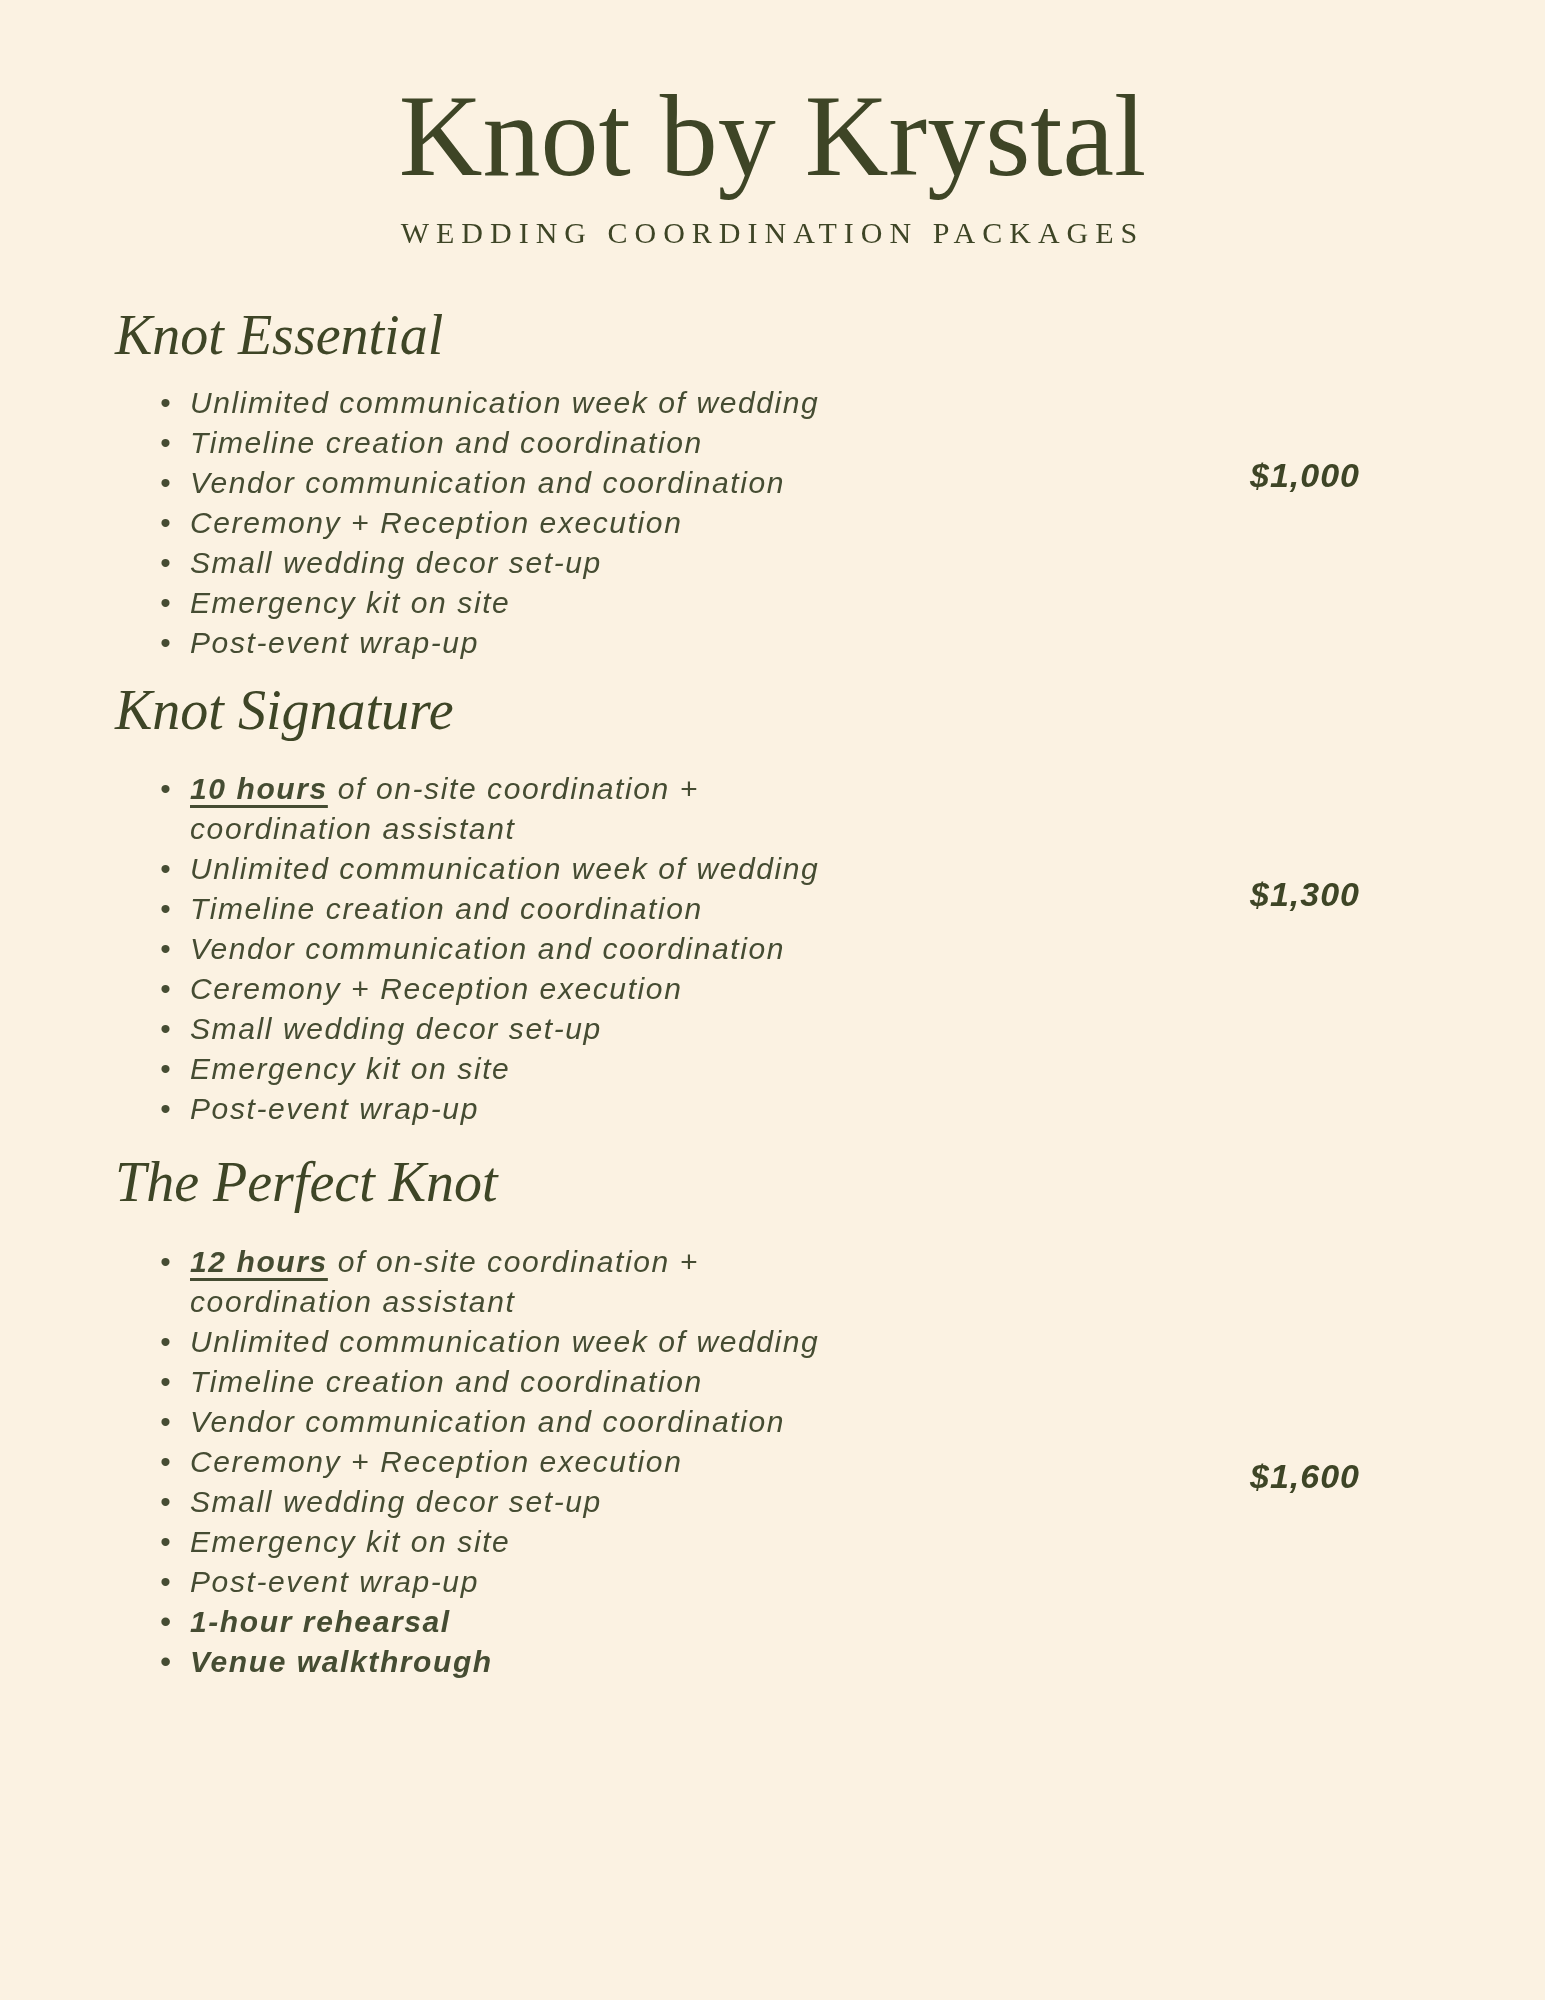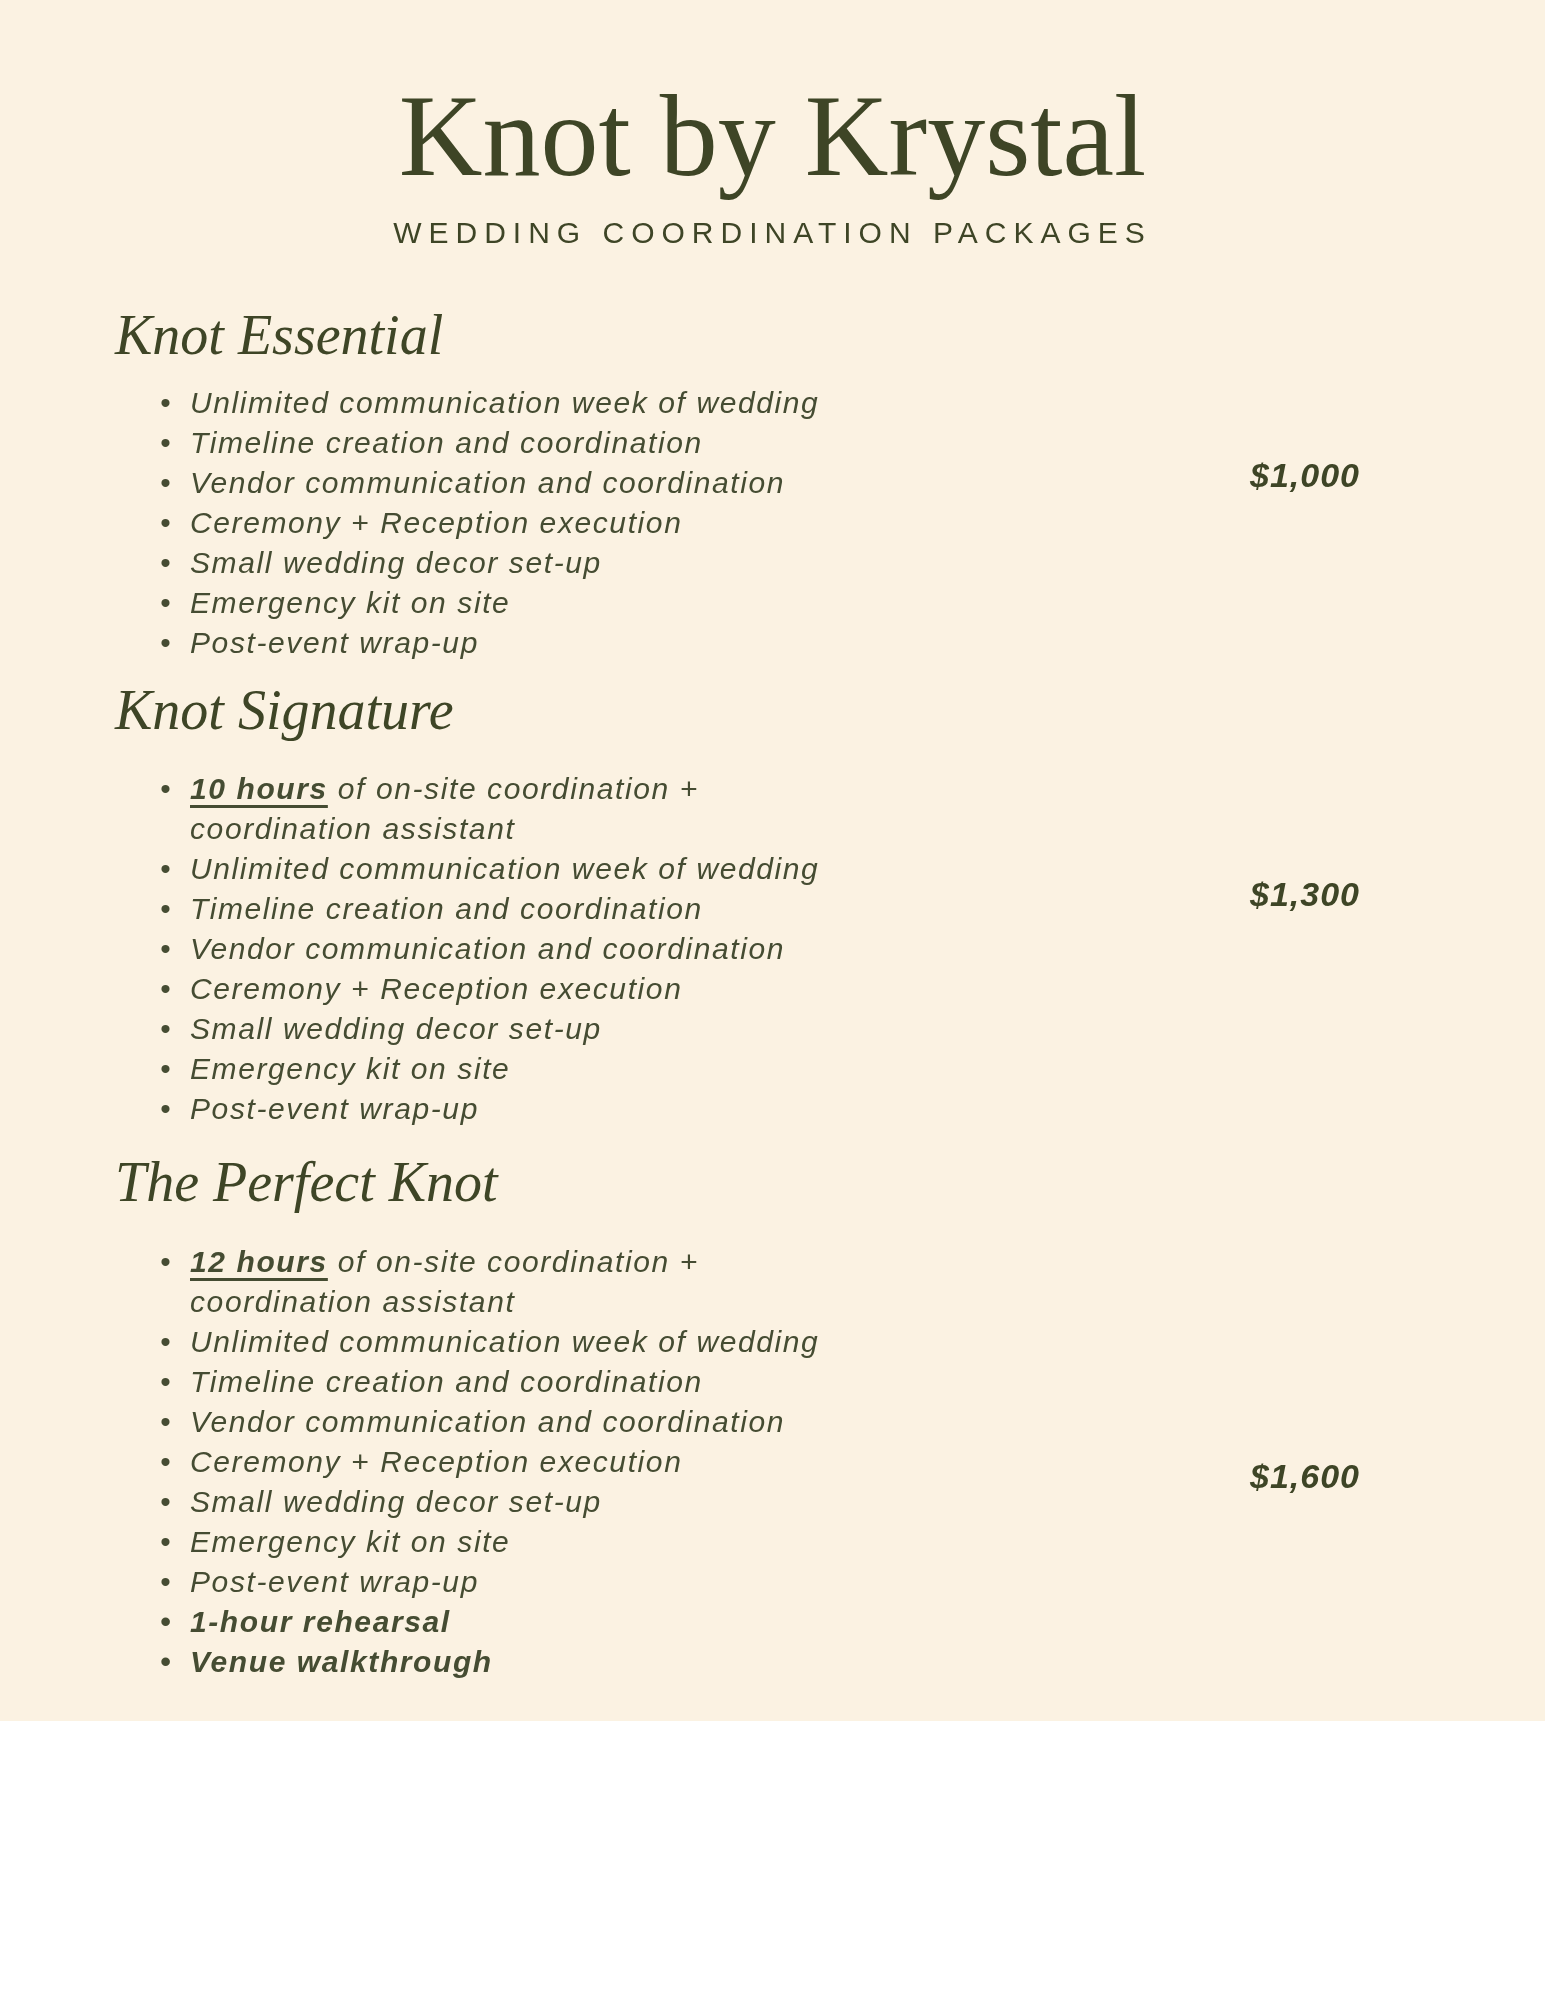--- a/index.html
+++ b/index.html
@@ -1,37 +1,37 @@
 <!DOCTYPE html>
 <html><head>
 <meta charset="utf-8">
 <style>
   html,body { margin:0; padding:0; }
   .page {
     position:relative;
     width:1545px;
-    height:1721px;
+    height:2000px;
     background:var(--bg, #FBF2E2);
     color:var(--ink, #454C32);
     font-family:"Liberation Sans", sans-serif;
     overflow:hidden;
     box-sizing:border-box;
   }
   
   .header { text-align:center; padding-top:78px; }
   .title {
     font-family:"Liberation Serif", serif;
     font-weight:400;
     font-size:116px;
     line-height:1.0;
     margin:0;
     color:var(--heading, #3E4526);
   }
   .subtitle {
-    font-family:Liberation Sans, sans-serif;
+    font-family:Liberation Serif, serif;
     font-size:30px;
     letter-spacing:7px;
     margin-top:22px;
     color:var(--heading, #3E4526);
   }
   .locations {
     font-family:"Liberation Serif", serif;
     font-size:37px;
     margin-top:22px;
     color:var(--heading, #3E4526);

